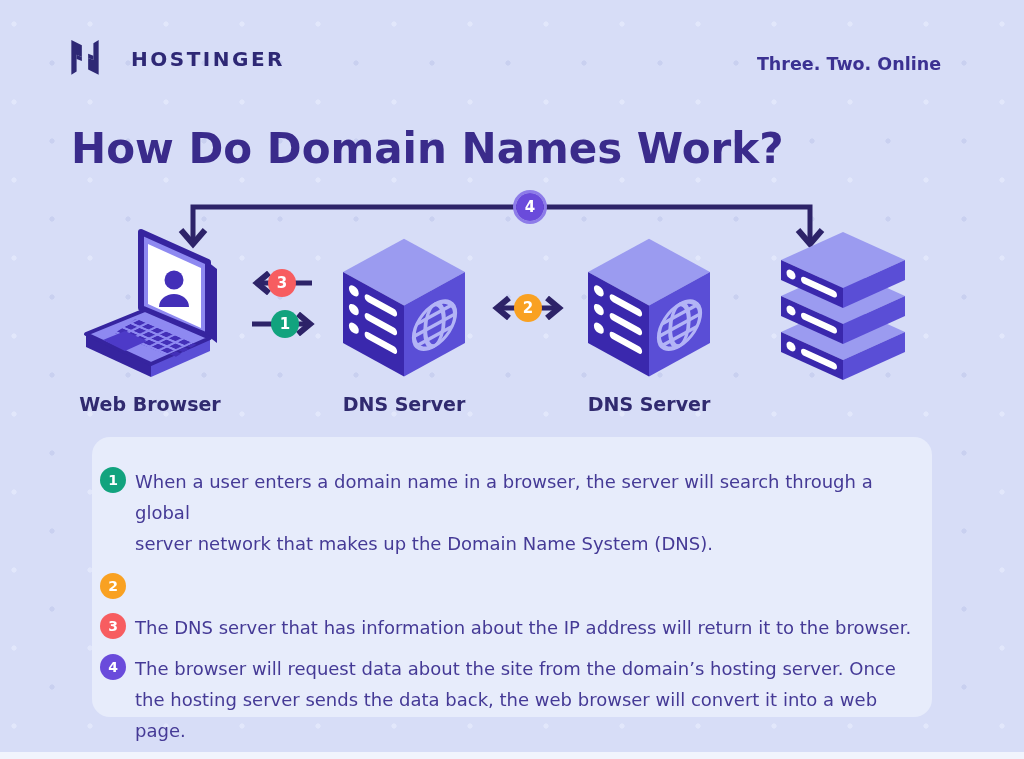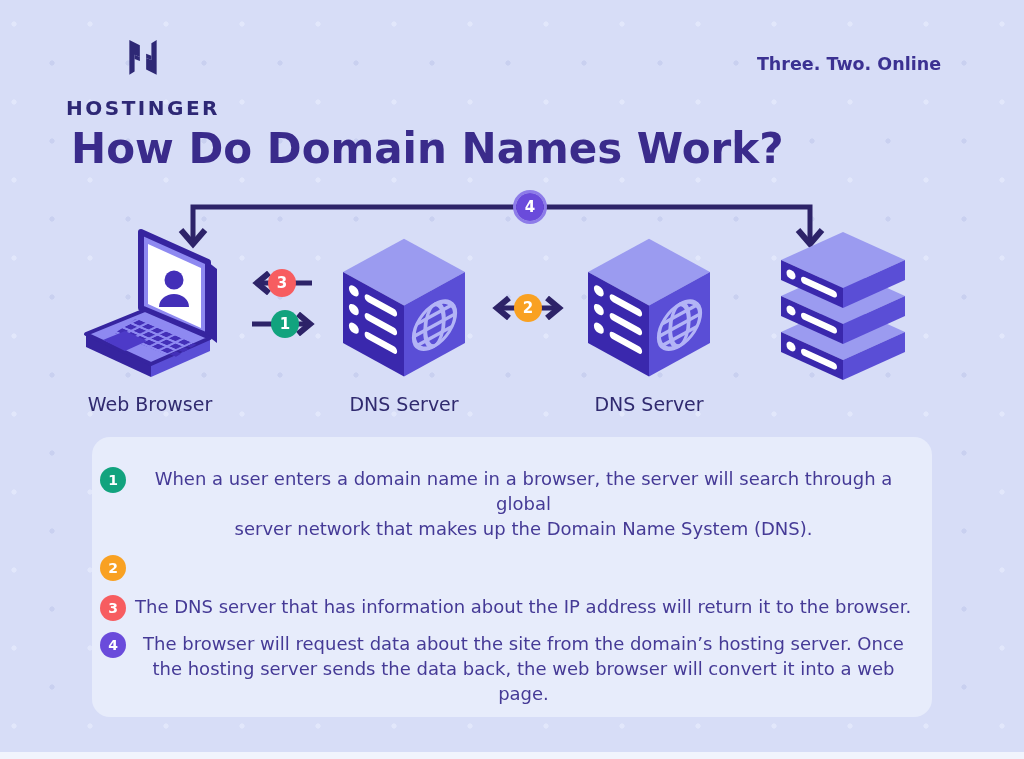--- a/index.html
+++ b/index.html
@@ -7,47 +7,47 @@
     position:relative; width:1024px; height:759px; overflow:hidden;
     background-color:#d7ddf7;
     background-image:
       radial-gradient(circle, #c9d0f0 2.3px, rgba(201,208,240,0) 2.9px),
       radial-gradient(circle, #e2e7fb 2.3px, rgba(226,231,251,0) 2.9px);
     background-size:76px 78px, 76px 78px;
     background-position:14px 24px, 52px 63px;
     font-family:"DejaVu Sans","Liberation Sans",sans-serif;
   }
   
-  .header-brand { position:absolute; left:66px; top:38px; display:flex; align-items:center; gap:16px;flex-direction:column; }
+  .header-brand { position:absolute; left:66px; top:38px; display:flex; align-items:center; gap:27px; }
   .brand-text { font-size:20px; font-weight:700; letter-spacing:2.5px; color:#2e2875; }
   .tagline { position:absolute; right:83px; top:54px; font-size:17.5px; font-weight:700; color:#3b3192; }
   
   .title { position:absolute; left:71px; top:124px; font-size:42px; font-weight:800; color:#3a2b8b;text-align:center; }
   
   .abs { position:absolute; }
-  .node-label { position:absolute; top:393px; font-size:19px; font-weight:400; color:#302a6f; transform:translateX(-50%); white-space:nowrap; }
+  .node-label { position:absolute; top:393px; font-size:19px; font-weight:700; color:#302a6f; transform:translateX(-50%); white-space:nowrap; }
   .badge {
     position:absolute; width:28px; height:28px; border-radius:50%;
     display:flex; align-items:center; justify-content:center;
     color:#ffffff; font-size:15px; font-weight:700; z-index:5;
   }
   .badge-ring { border:3px solid #8d7ce9; }
   
   .steps-panel {
     position:absolute; left:92px; top:437px; width:840px; height:280px;
     background:#e7ecfb; border-radius:18px; box-sizing:border-box; padding-top:29px;
   }
   .step { display:flex; align-items:flex-start; margin:0 20px 13px 8px; }
   .step.tight { margin-bottom:10px; }
   .step-badge {
     flex:0 0 26px; height:26px; border-radius:50%; margin-right:9px; margin-top:1px;
     display:flex; align-items:center; justify-content:center;
     color:#fff; font-size:14px; font-weight:700;
   }
-  .step-text { font-size:18px; line-height:25px; color:#453a96; white-space:pre-line;text-align:center; }
+  .step-text { font-size:18px; line-height:31px; color:#453a96; white-space:pre-line; }
   .bottom-strip { position:absolute; left:0; bottom:0; width:100%; height:7px; background:#f1f4fd; }
 </style>
 </head>
 <body>
 
 <div class="page">
 
   <div class="header-brand">
     <svg width="38" height="42" viewBox="0 0 36 40">
       <polygon points="5,2 15,7 15,18 10,16 10,32 5,35" fill="#2e2875"></polygon>

